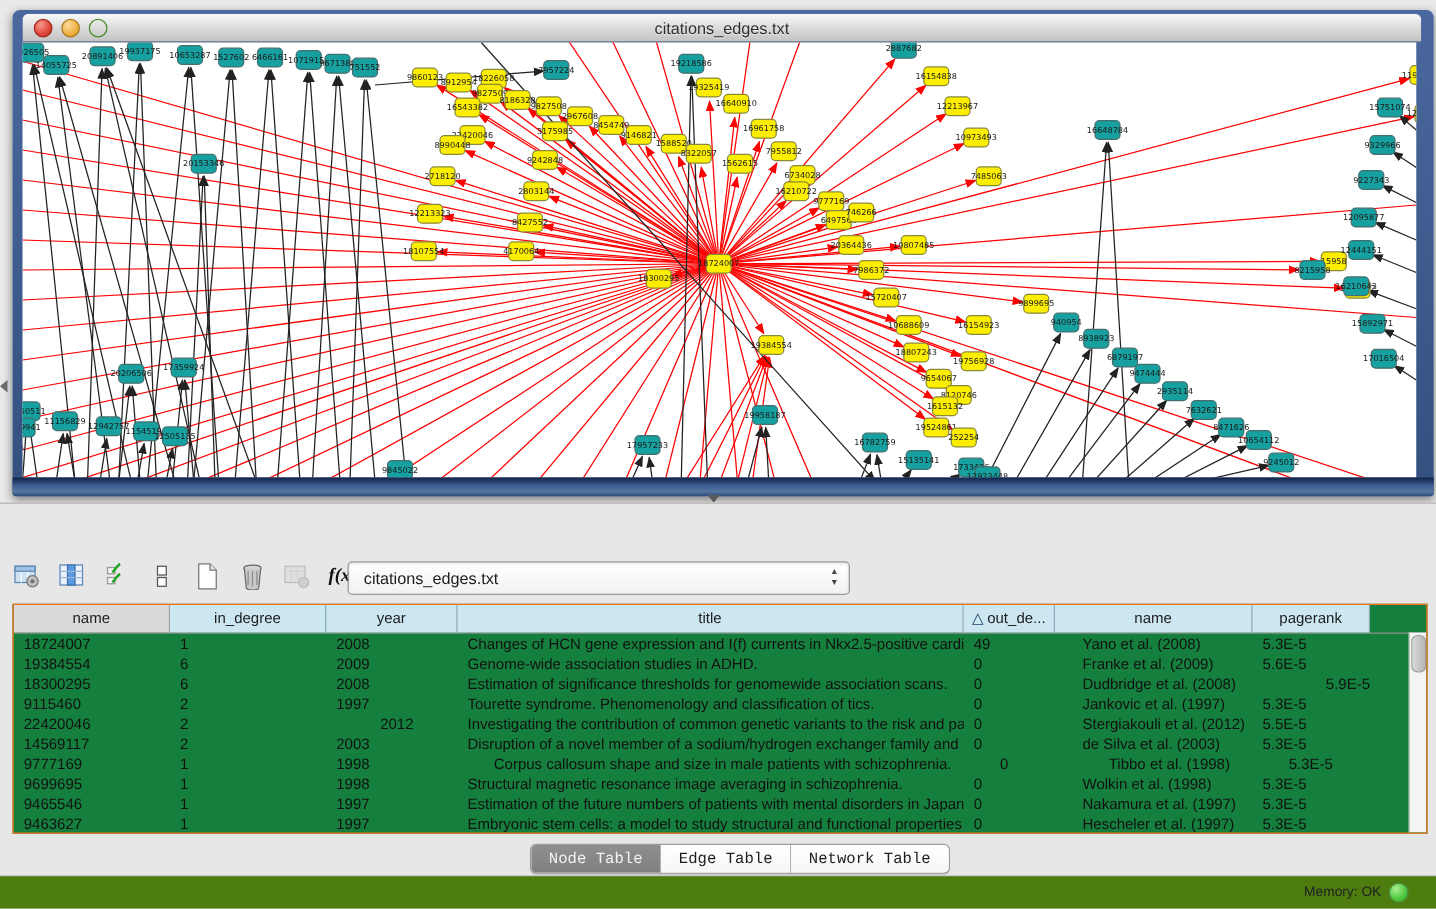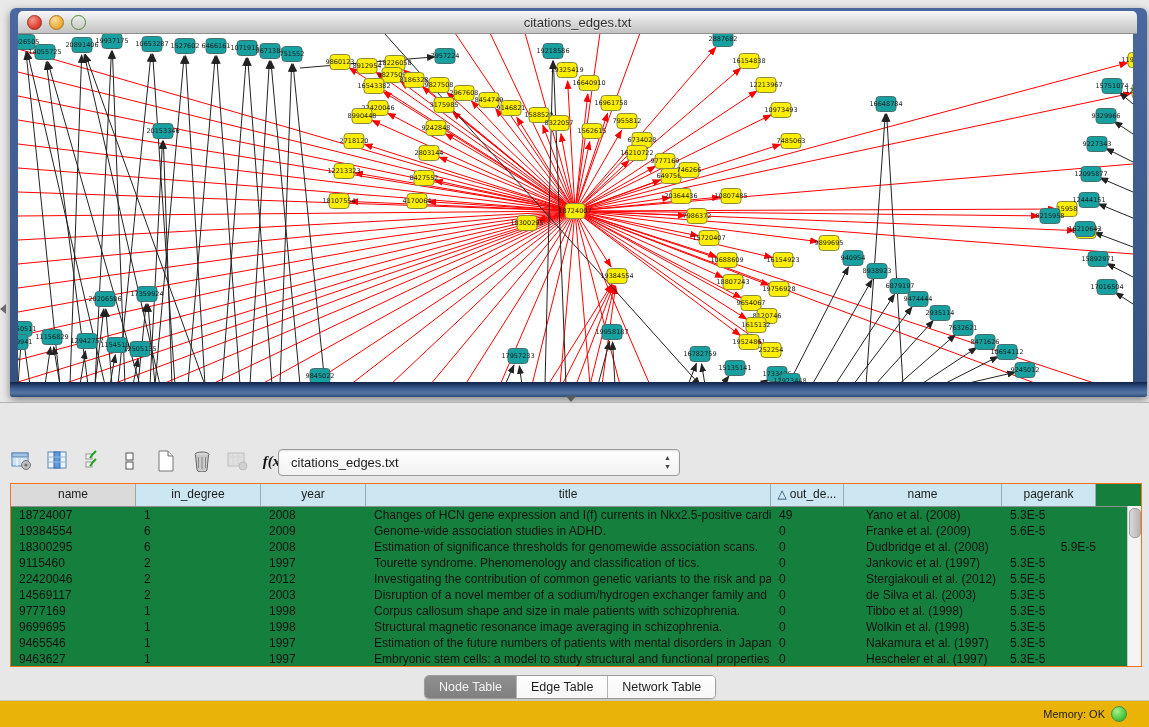--- a/index.html
+++ b/index.html
@@ -60,25 +60,25 @@
   .td{box-sizing:border-box;padding-left:8px;font-size:12px;color:#111;line-height:16px;
     overflow:hidden;white-space:nowrap;}
   .sortglyph{color:#123a5e;margin-right:3px;}
   .vscroll{position:absolute;right:0;top:22px;bottom:0;width:13px;background:#f4f4f4;border-left:1px solid #c9c9c9;}
   .vthumb{position:absolute;left:1px;top:2px;width:10px;height:28px;border-radius:5px;
     background:linear-gradient(90deg,#d9d9d9,#b5b5b5);border:1px solid #a0a0a0;}
 
   .tabs{position:absolute;left:424px;top:272px;height:22px;display:flex;
     border:1px solid #9c9c9c;border-radius:5px;overflow:hidden;background:#fff;box-shadow:0 1px 1px rgba(0,0,0,.15);}
   .tab{height:36px;line-height:22px;padding:0 14px;font-size:12.5px;color:#1e1e1e;
-    background:linear-gradient(#ffffff,#f1f1f1);border-right:1px solid #b5b5b5;}
+    background:linear-gradient(#ffffff,#f1f1f1);border-right:1px solid #b5b5b5;font-family:Liberation Mono, monospace;}
   .tab.sel{background:linear-gradient(#8f8f8f,#767676);color:#f2f2f2;}
   .tab:last-child{border-right:none;}
 
-  .statusbar{position:absolute;left:0;bottom:0;width:1149px;height:26px;background:#eab308;border-top:1px solid #c8c8c8;}
+  .statusbar{position:absolute;left:0;bottom:0;width:1149px;height:26px;background:#4d7c0f;border-top:1px solid #c8c8c8;}
   .mem-label{position:absolute;right:44px;top:7px;font-size:11px;color:#222;}
   .mem-dot{position:absolute;right:22px;top:5px;width:14px;height:14px;border-radius:50%;
     background:radial-gradient(circle at 35% 30%,#a8ef8e,#46c538 65%,#2f9e26);border:1px solid #4f8f43;}
 </style>
 </head>
 <body>
 
 <div class="net-window">
   <div class="win-titlebar">
     <span class="lights">
@@ -819,40 +819,40 @@
           <div class="td" style="width: 125px;">2</div>
           <div class="td" style="width: 105px;">1997</div>
           <div class="td" style="width: 405px;">Tourette syndrome. Phenomenology and classification of tics.</div>
           <div class="td" style="width: 73px;">0</div>
           <div class="td" style="width: 158px; padding-left: 22px;">Jankovic et al. (1997)</div>
           <div class="td" style="width: 94px;">5.3E-5</div>
         </div>
         <div class="tr">
           <div class="td" style="width: 125px;">22420046</div>
           <div class="td" style="width: 125px;">2</div>
-          <div class="td" style="width: 105px;">2012</div>
+          <div class="td" style="width: 105px; text-align: center;">2012</div>
           <div class="td" style="width: 405px;">Investigating the contribution of common genetic variants to the risk and pathogen...</div>
           <div class="td" style="width: 73px;">0</div>
           <div class="td" style="width: 158px; padding-left: 22px;">Stergiakouli et al. (2012)</div>
           <div class="td" style="width: 94px;">5.5E-5</div>
         </div>
         <div class="tr">
           <div class="td" style="width: 125px;">14569117</div>
           <div class="td" style="width: 125px;">2</div>
           <div class="td" style="width: 105px;">2003</div>
           <div class="td" style="width: 405px;">Disruption of a novel member of a sodium/hydrogen exchanger family and DOCK...</div>
           <div class="td" style="width: 73px;">0</div>
           <div class="td" style="width: 158px; padding-left: 22px;">de Silva et al. (2003)</div>
           <div class="td" style="width: 94px;">5.3E-5</div>
         </div>
         <div class="tr">
           <div class="td" style="width: 125px;">9777169</div>
           <div class="td" style="width: 125px;">1</div>
           <div class="td" style="width: 105px;">1998</div>
-          <div class="td" style="width: 405px;">Corpus callosum shape and size in male patients with schizophrenia.</div>
+          <div class="td" style="width: 405px; margin-left: 21px;">Corpus callosum shape and size in male patients with schizophrenia.</div>
           <div class="td" style="width: 73px;">0</div>
           <div class="td" style="width: 158px; padding-left: 22px;">Tibbo et al. (1998)</div>
           <div class="td" style="width: 94px;">5.3E-5</div>
         </div>
         <div class="tr">
           <div class="td" style="width: 125px;">9699695</div>
           <div class="td" style="width: 125px;">1</div>
           <div class="td" style="width: 105px;">1998</div>
           <div class="td" style="width: 405px;">Structural magnetic resonance image averaging in schizophrenia.</div>
           <div class="td" style="width: 73px;">0</div>

